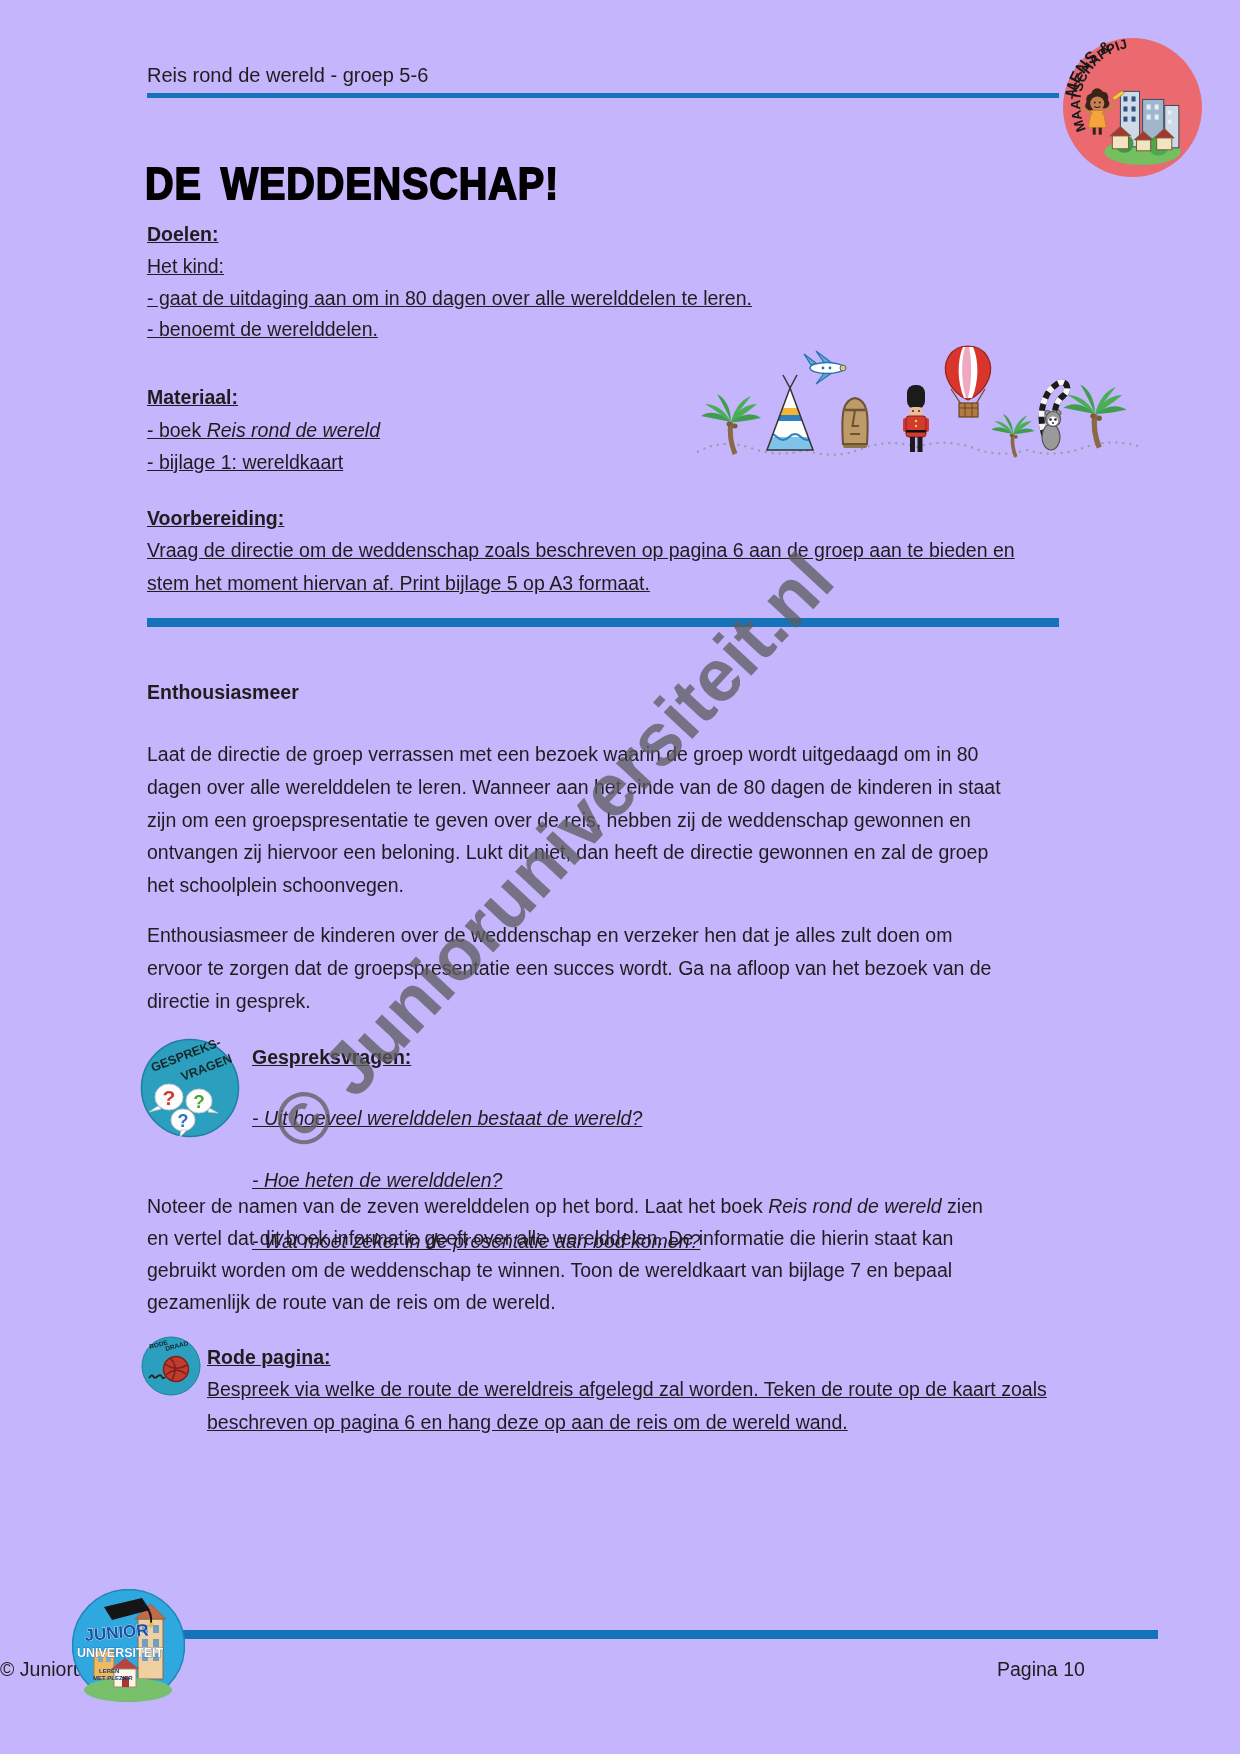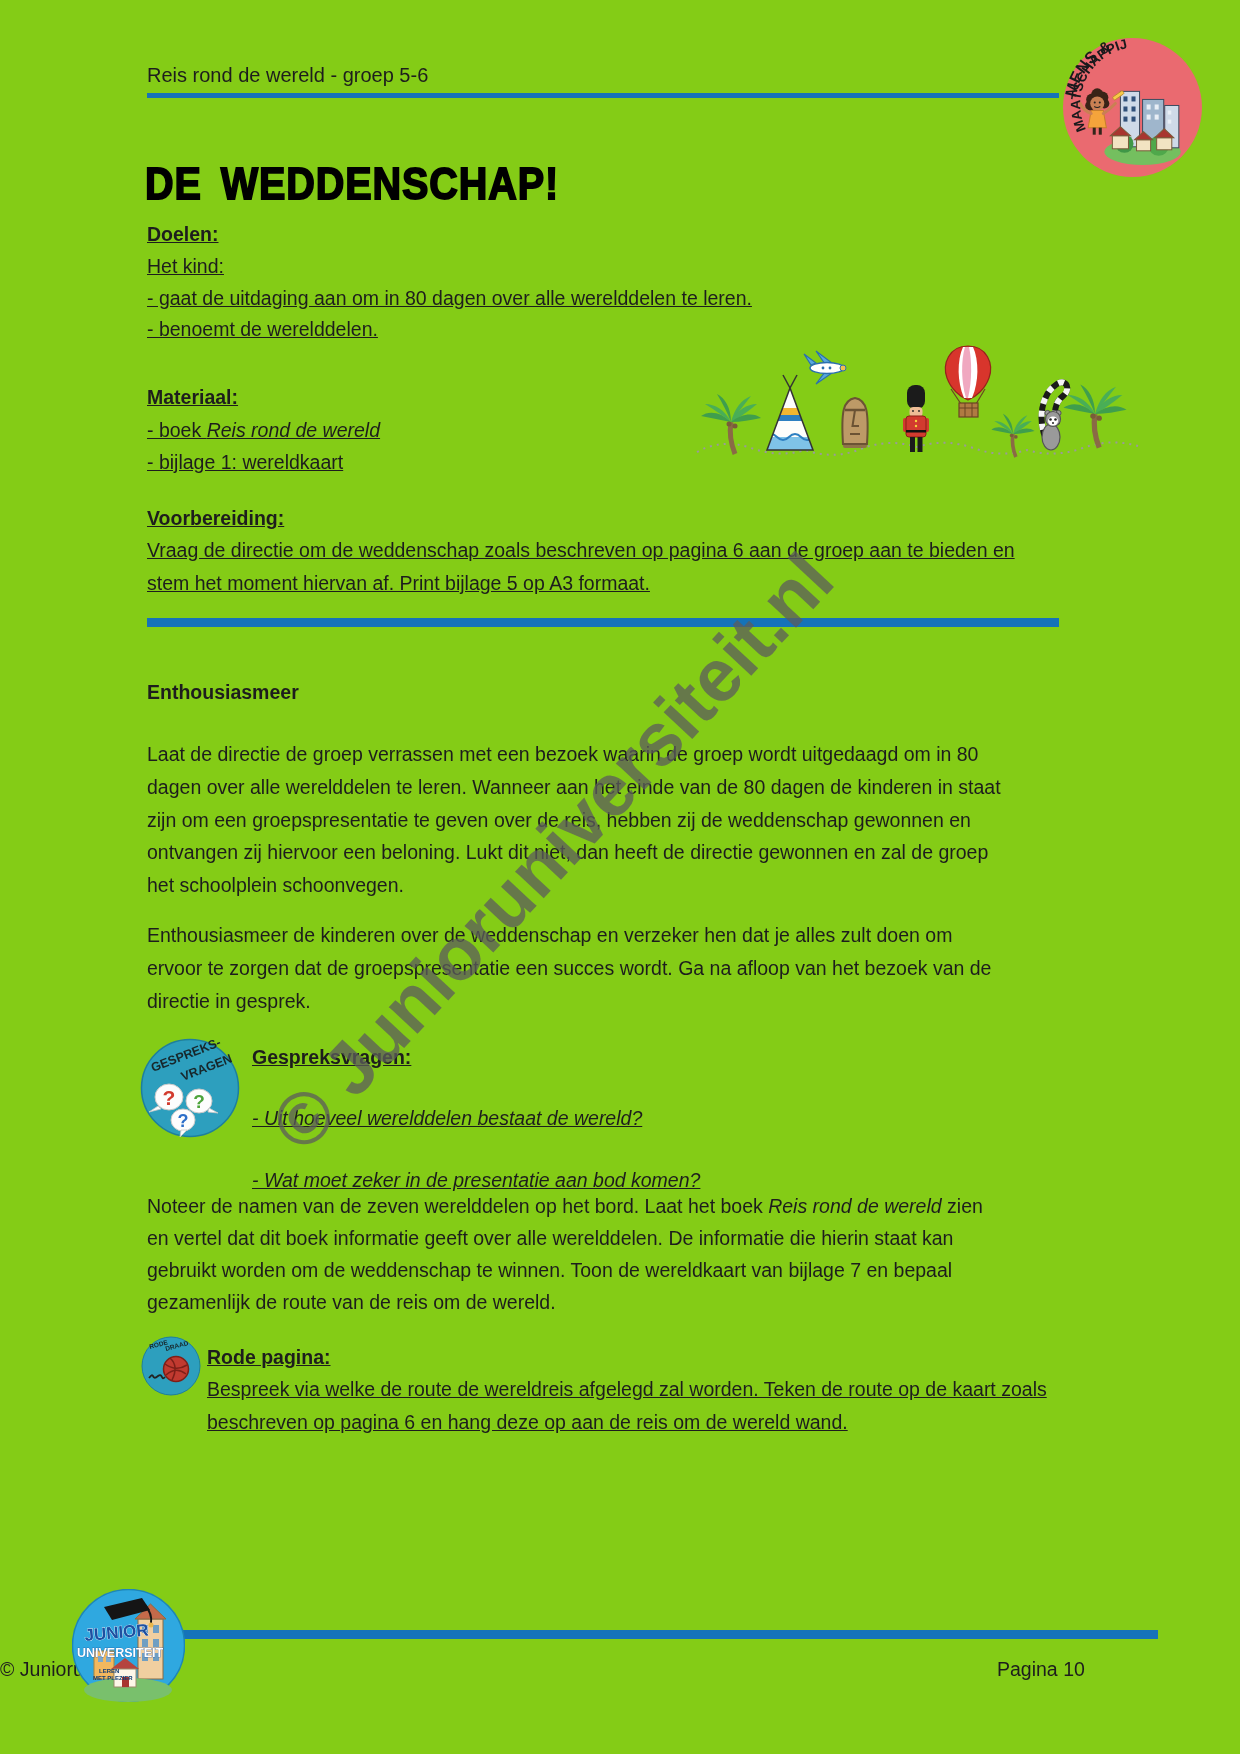--- a/index.html
+++ b/index.html
@@ -1,18 +1,18 @@
 <!DOCTYPE html>
 <html><head>
 <meta charset="utf-8">
 <style>
   * { box-sizing: border-box; }
   html,body { margin:0; padding:0; background:#ffffff; }
   .page {
-    position:relative; width:1240px; height:1754px; background:#84cc16;
+    position:relative; width:1240px; height:1754px; background:#c4b5fd;
     font-family:"Liberation Sans", sans-serif; color:#1d1d1d; font-size:19.5px;
     overflow:hidden;
   }
   .block { position:absolute;text-decoration:underline; }
   .b { font-weight:700; }
   .it { font-style:italic;margin-top:28px; }
   p { margin:0; }
   .rule { position:absolute; background:#1573B9; }
 
   .header-title { position:absolute; left:147px; top:64px; font-size:20px; }
@@ -254,20 +254,21 @@
     <text x="29" y="67" text-anchor="middle" font-size="21" font-weight="bold" fill="#d23b2f">?</text>
     <text x="59" y="70" text-anchor="middle" font-size="19" font-weight="bold" fill="#4ea43c">?</text>
     <text x="43" y="89" text-anchor="middle" font-size="18" font-weight="bold" fill="#2d6fc9">?</text>
     <text x="13" y="34" font-size="12.5" font-weight="bold" fill="#17272b" transform="rotate(-21 13 34)">GESPREKS-</text>
     <text x="43" y="43" font-size="12.5" font-weight="bold" fill="#17272b" transform="rotate(-21 43 43)">VRAGEN</text>
   </svg>
 
   <div class="block gespreks">
     <div class="b">Gespreksvragen:</div>
     <div class="it">- Uit hoeveel werelddelen bestaat de wereld?</div>
+    <div class="it">- Hoe heten de werelddelen?</div>
     <div class="it">- Wat moet zeker in de presentatie aan bod komen?</div>
   </div>
 
   <p class="noteer"><span>Noteer de namen van de zeven werelddelen op het bord. Laat het boek </span><span class="it">Reis rond de wereld</span><span> zien en vertel dat dit boek informatie geeft over alle werelddelen. De informatie die hierin staat kan gebruikt worden om de weddenschap te winnen. Toon de wereldkaart van bijlage 7 en bepaal gezamenlijk de route van de reis om de wereld.</span></p>
 
   <svg class="badge-rode" width="60" height="60" viewBox="0 0 60 60">
     <circle cx="30" cy="30" r="29" fill="#2D9FBE" stroke="#1d7f9e" stroke-width="1"></circle>
     <path d="M8,42 C 14,34 10,46 17,40 C 22,36 20,46 24,41" stroke="#222" stroke-width="1.8" fill="none"></path>
     <circle cx="35" cy="33" r="12.5" fill="#c13a30" stroke="#7e1f18" stroke-width="1.5"></circle>
     <path d="M24,28 Q 35,36 46,29" stroke="#7e1f18" fill="none" stroke-width="1.5"></path>

